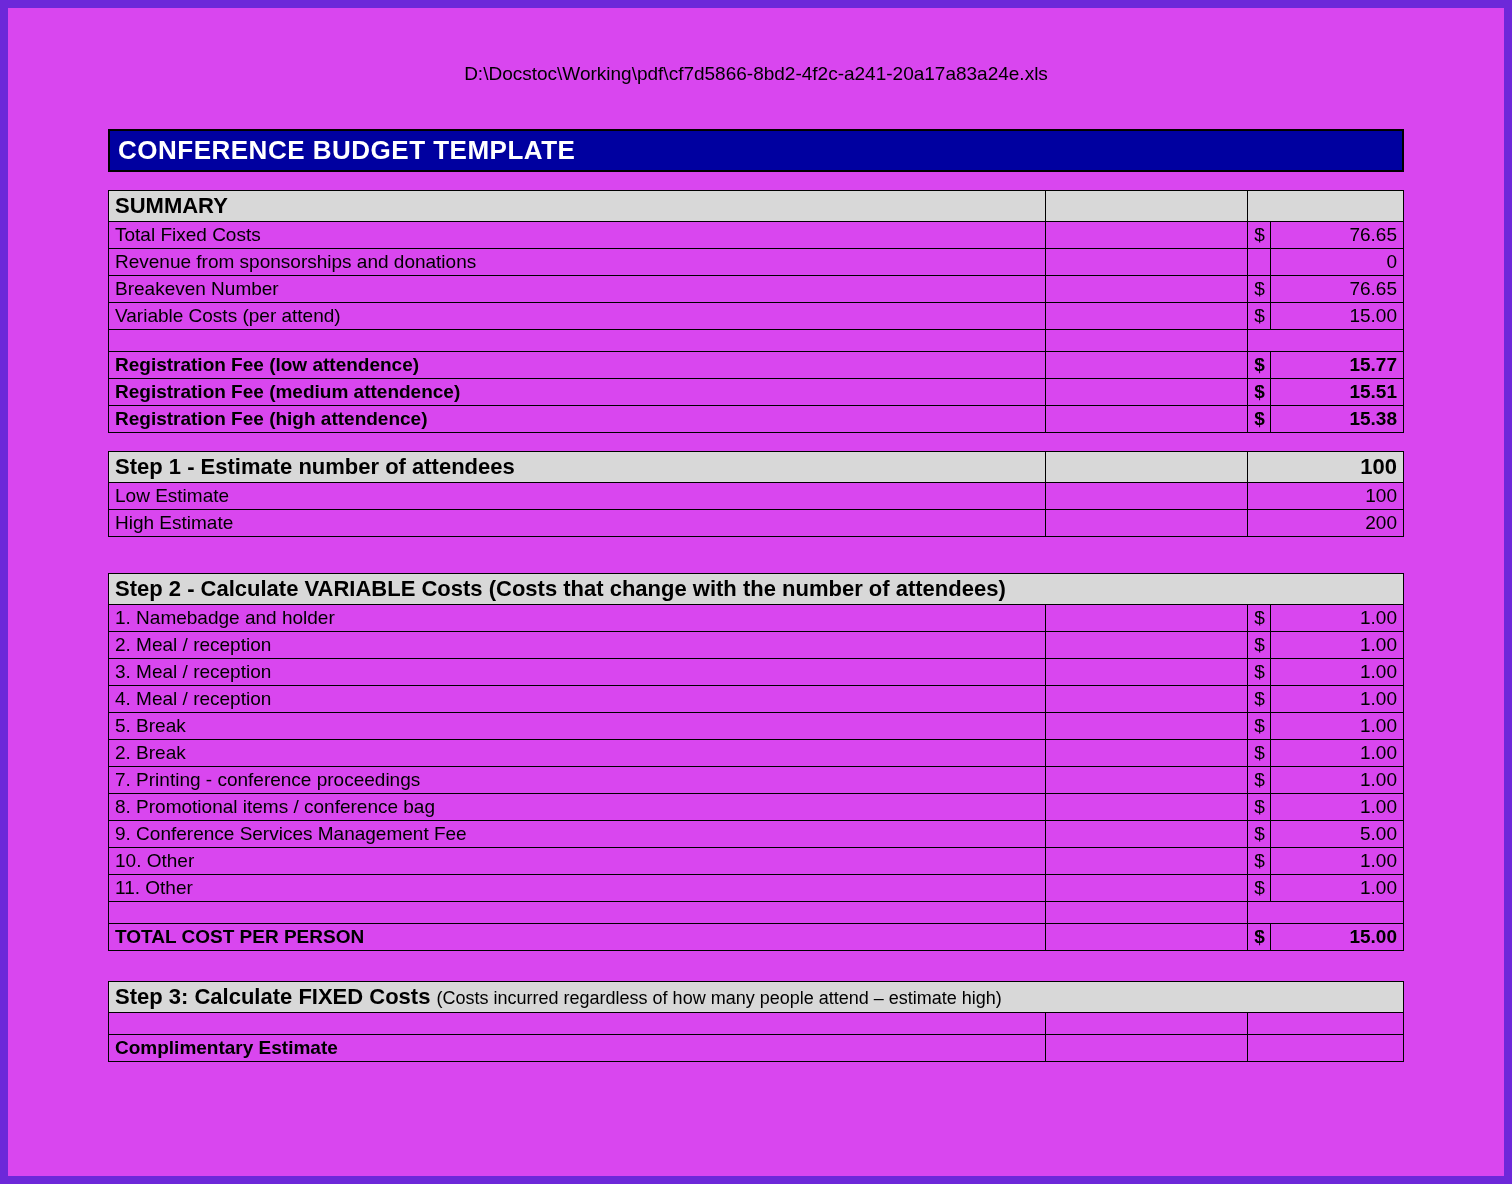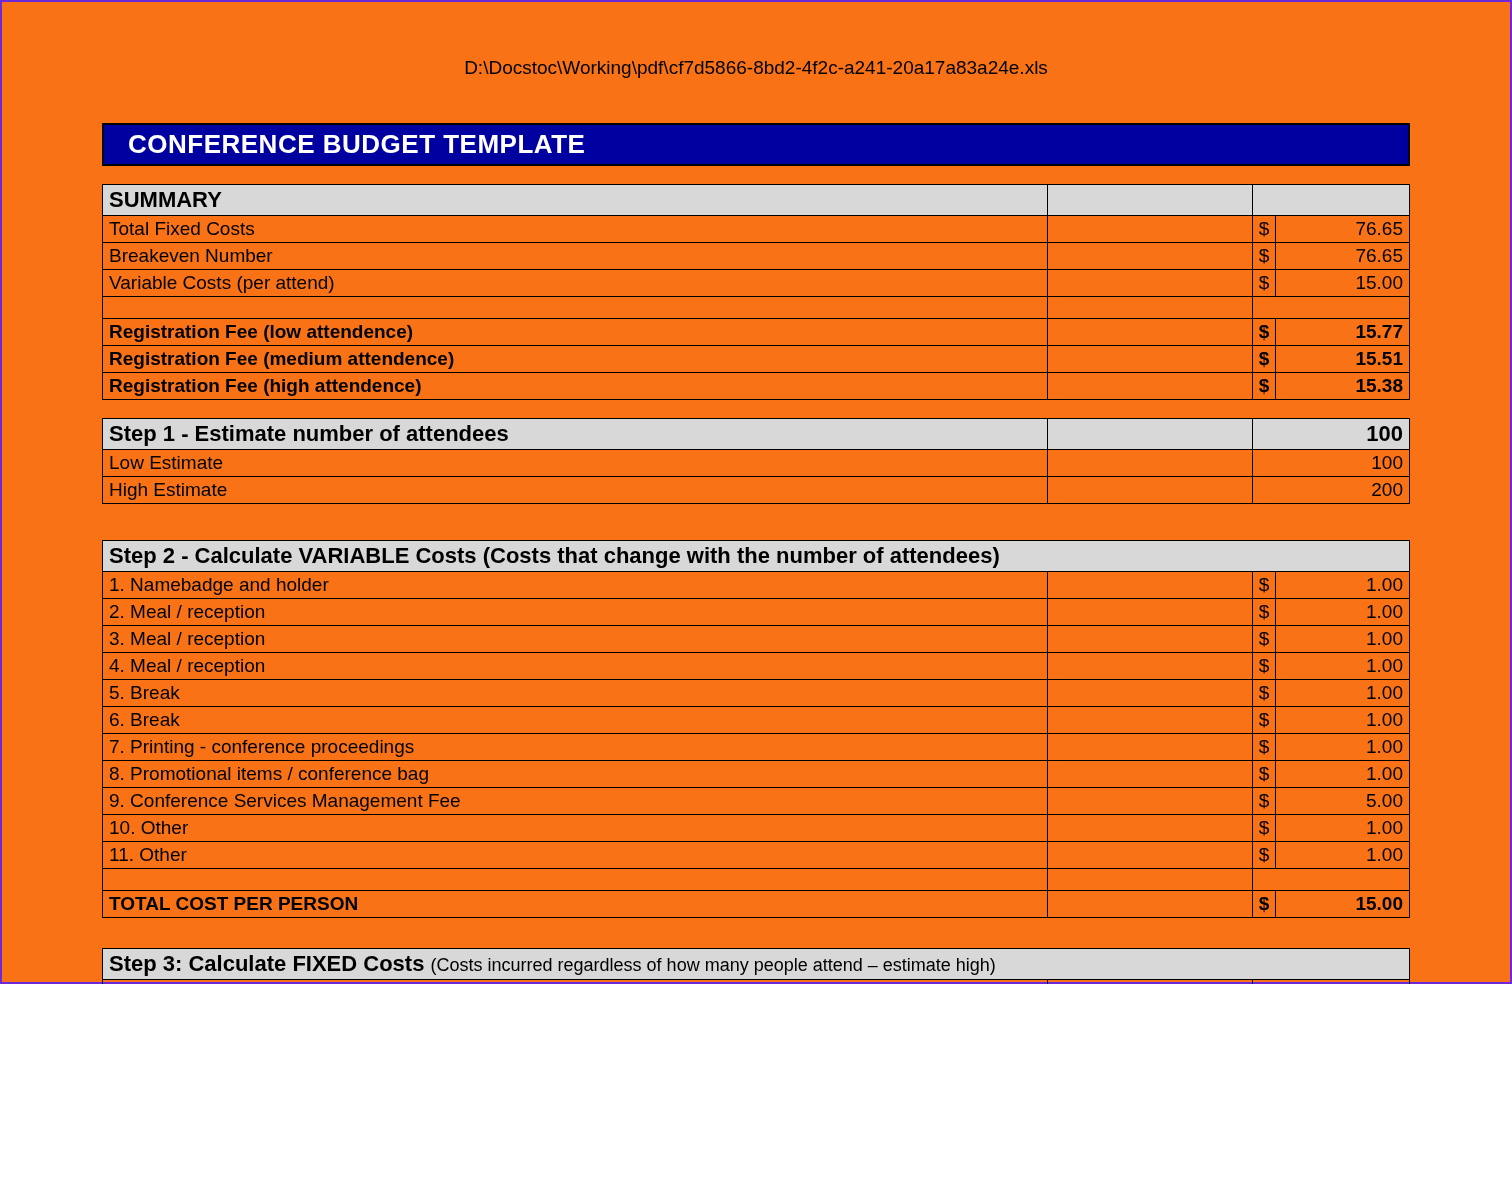--- a/index.html
+++ b/index.html
@@ -4,37 +4,37 @@
 <style>
   * { box-sizing: border-box; }
   body {
     margin: 0;
     padding: 0;
     font-family: Arial, Helvetica, sans-serif;
     background: #fff;
   }
   .outer-frame {
     width: 1512px;
-    height: 984px;
-    border: 2px solid #6d28d9;
-    background: #f97316;
+    height: 1184px;
+    border: 8px solid #6d28d9;
+    background: #d946ef;
     padding: 55px 100px 40px 100px;
   }
   .filepath {
     text-align: center;
     font-size: 19px;
     color: #000;
     margin-bottom: 40px;
   }
   .title-bar {
     background: #0000a0;
     color: #fff;
     font-weight: bold;
     font-size: 26px;
-    padding: 4px 24px;
+    padding: 4px 8px;
     border: 2px solid #000;
     letter-spacing: 0.5px;
     margin-top: 44px;
   }
   table {
     border-collapse: collapse;
     width: 100%;
     margin-top: 8px;
     table-layout: fixed;
   }
@@ -83,20 +83,26 @@
         <td class="hdr"></td>
         <td class="hdr" colspan="2"></td>
       </tr>
       <tr>
         <td>Total Fixed Costs</td>
         <td></td>
         <td>$</td>
         <td class="right">76.65</td>
       </tr>
       <tr>
+        <td>Revenue from sponsorships and donations</td>
+        <td></td>
+        <td></td>
+        <td class="right">0</td>
+      </tr>
+      <tr>
         <td>Breakeven Number</td>
         <td></td>
         <td>$</td>
         <td class="right">76.65</td>
       </tr>
       <tr>
         <td>Variable Costs (per attend)</td>
         <td></td>
         <td>$</td>
         <td class="right">15.00</td>
@@ -191,21 +197,21 @@
             <td>$</td>
             <td class="right">1.00</td>
           </tr>
       <tr>
             <td>5.  Break</td>
             <td></td>
             <td>$</td>
             <td class="right">1.00</td>
           </tr>
       <tr>
-            <td>6.  Break</td>
+            <td>2.  Break</td>
             <td></td>
             <td>$</td>
             <td class="right">1.00</td>
           </tr>
       <tr>
             <td>7. Printing - conference proceedings</td>
             <td></td>
             <td>$</td>
             <td class="right">1.00</td>
           </tr>

